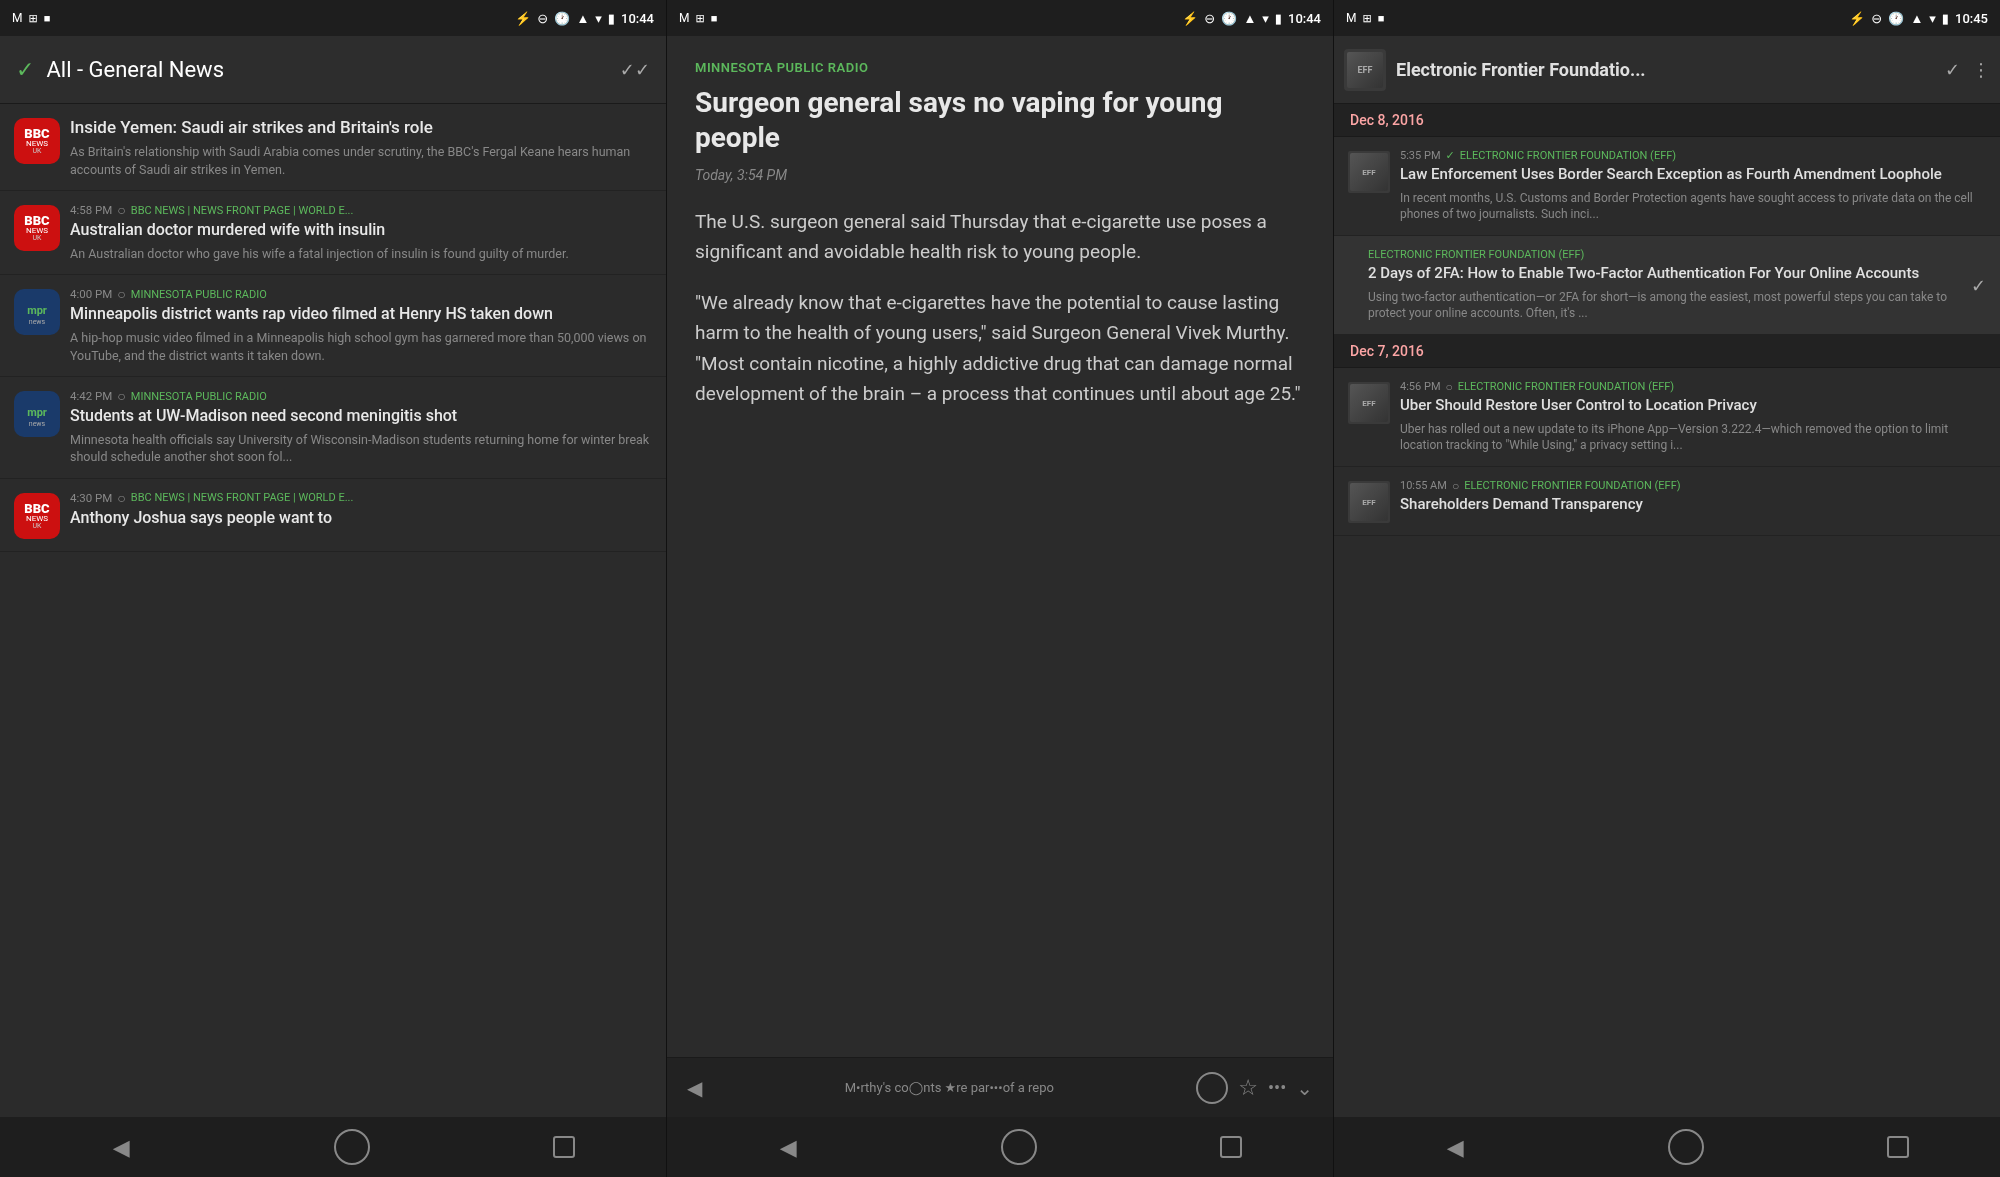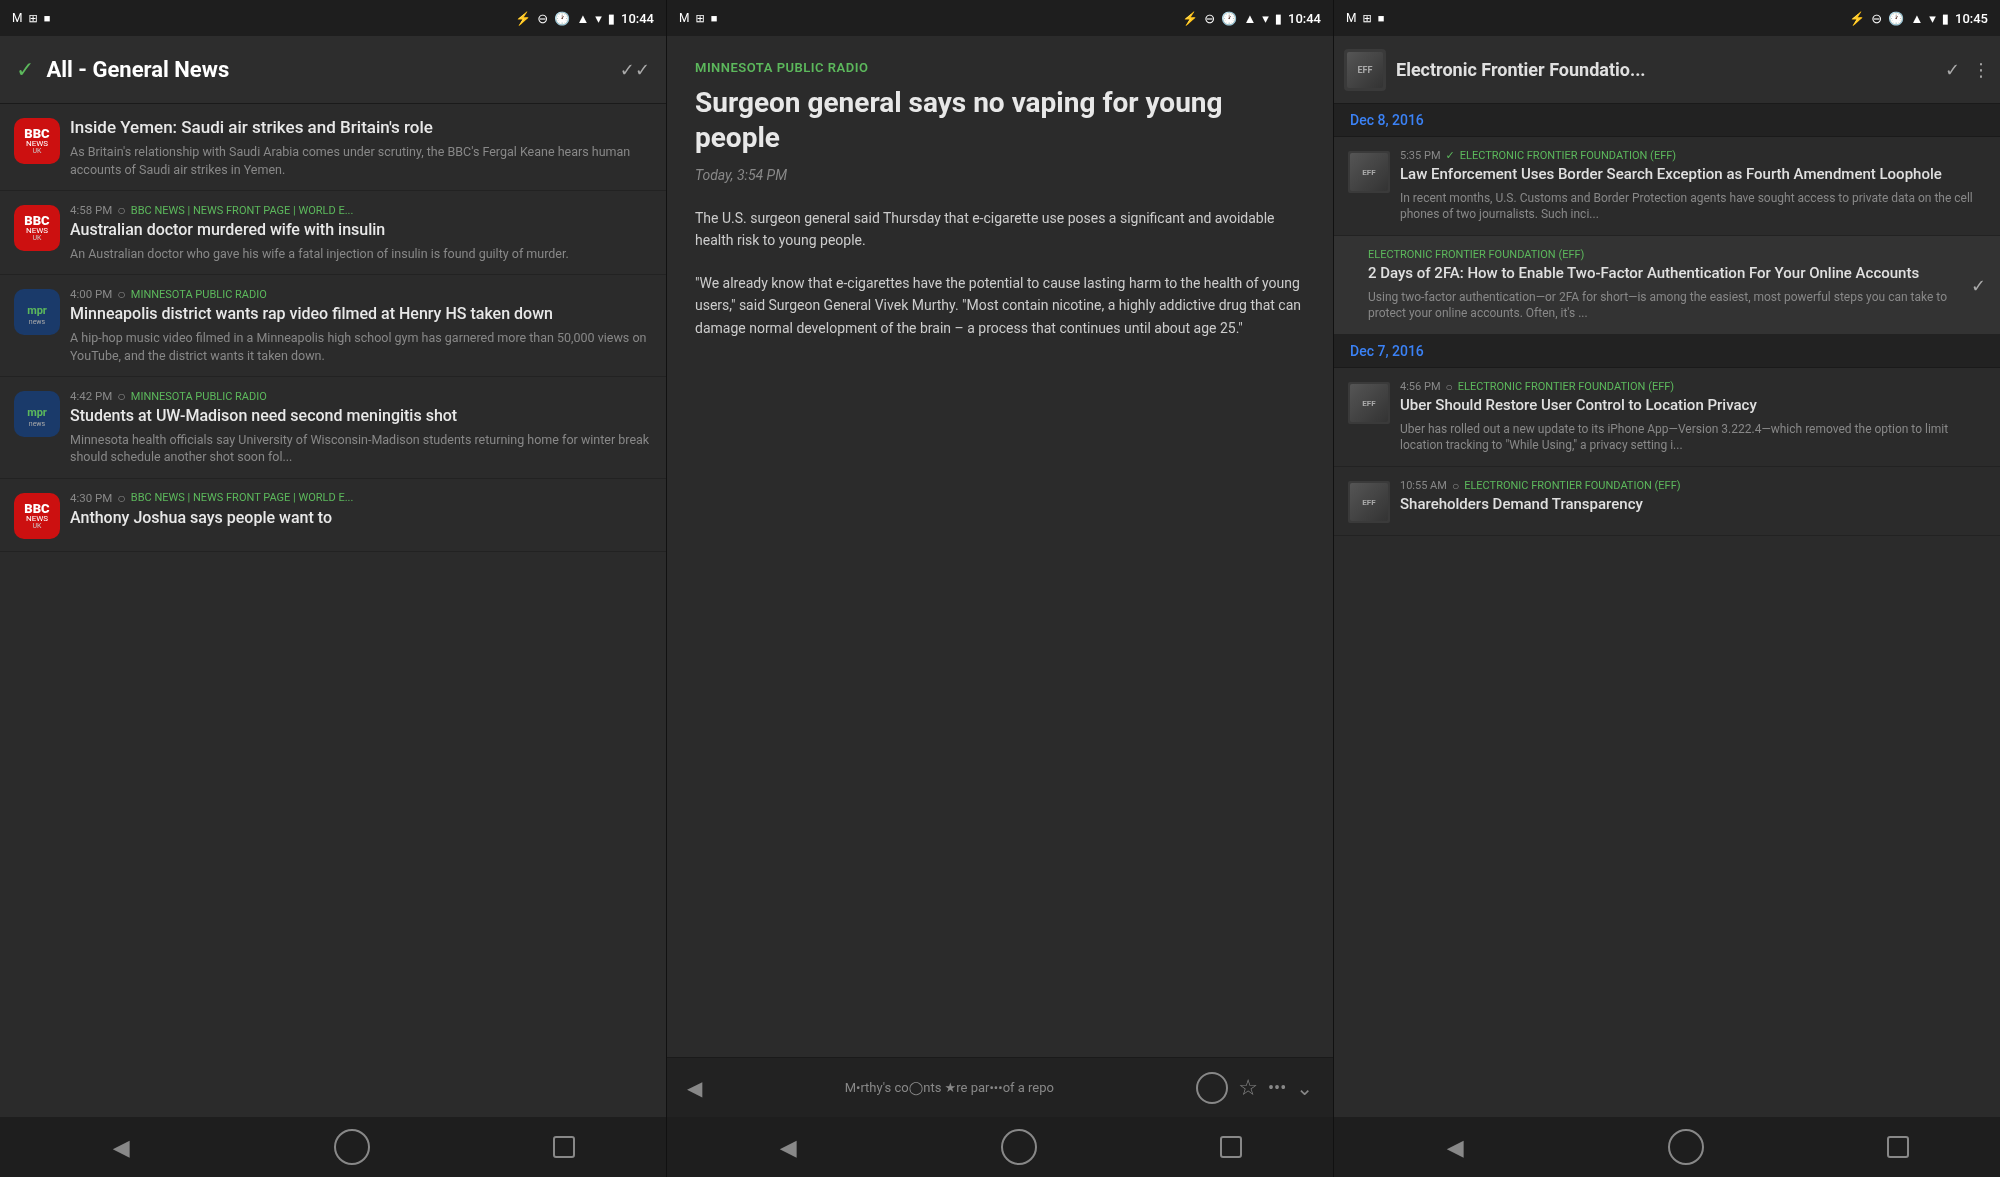--- a/index.html
+++ b/index.html
@@ -57,21 +57,21 @@
       display: flex;
       align-items: center;
       padding: 0 16px;
       gap: 12px;
       flex-shrink: 0;
       border-bottom: 1px solid #1a1a1a;
     }
     .app-bar-title {
       color: #fff;
       font-size: 22px;
-      font-weight: 700;
+      font-weight: 400;
       flex: 1;
     }
     .app-bar-icon {
       color: #5cb85c;
       font-size: 20px;
     }
     .app-bar-icon-right {
       color: #aaa;
       font-size: 20px;
     }
@@ -212,21 +212,21 @@
       margin-bottom: 12px;
     }
     .article-date {
       color: #888;
       font-style: italic;
       font-size: 14px;
       margin-bottom: 24px;
     }
     .article-body {
       color: #ccc;
-      font-size: 14px;
+      font-size: 19px;
       line-height: 1.6;
     }
     .article-body p {
       margin-bottom: 20px;
     }
     .article-footer {
       height: 60px;
       background: #222;
       display: flex;
       align-items: center;
@@ -303,21 +303,21 @@
     .eff-feed {
       flex: 1;
       overflow-y: auto;
       overflow-x: hidden;
     }
     .eff-feed::-webkit-scrollbar { display: none; }
 
     
     .date-separator {
       background: #222;
-      color: #3b82f6;
+      color: #fca5a5;
       font-size: 14px;
       font-weight: 500;
       padding: 8px 16px;
       border-bottom: 1px solid #1a1a1a;
     }
 
     
     .eff-item {
       display: flex;
       align-items: flex-start;

